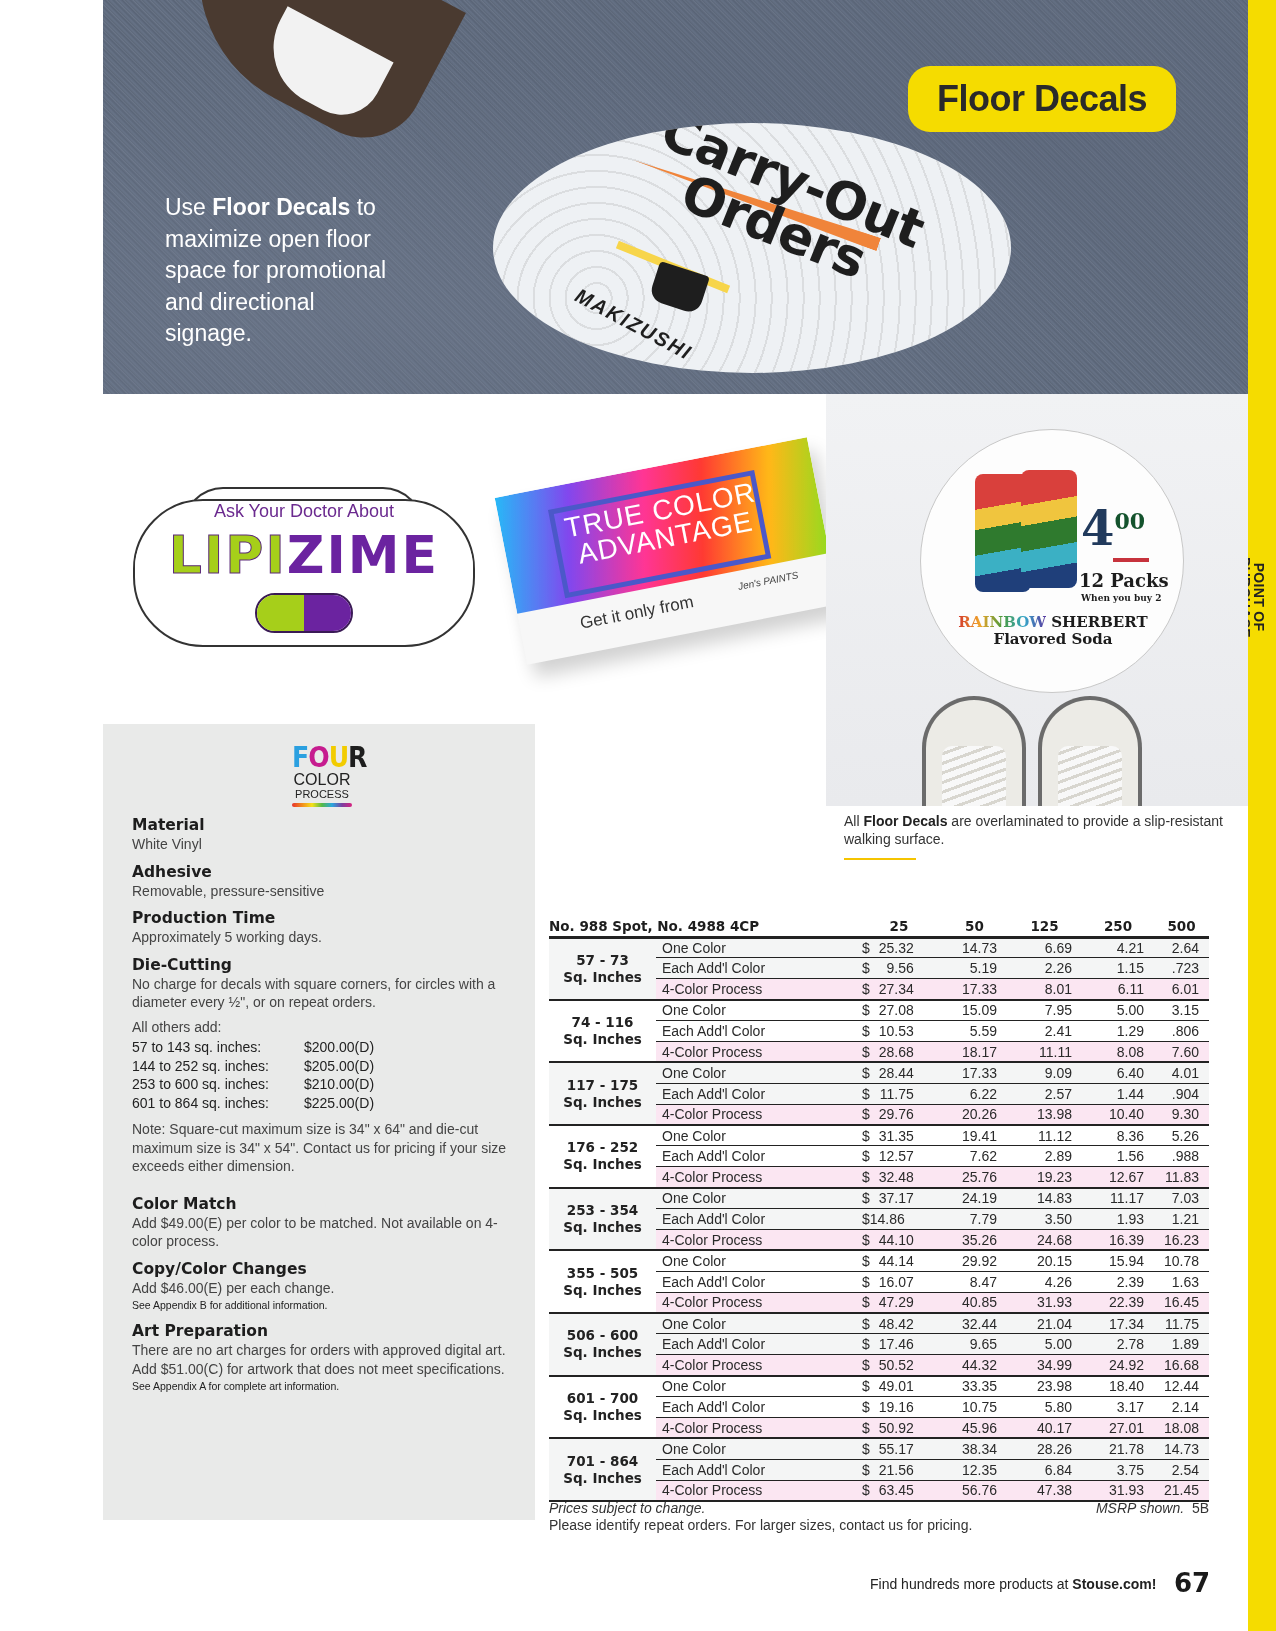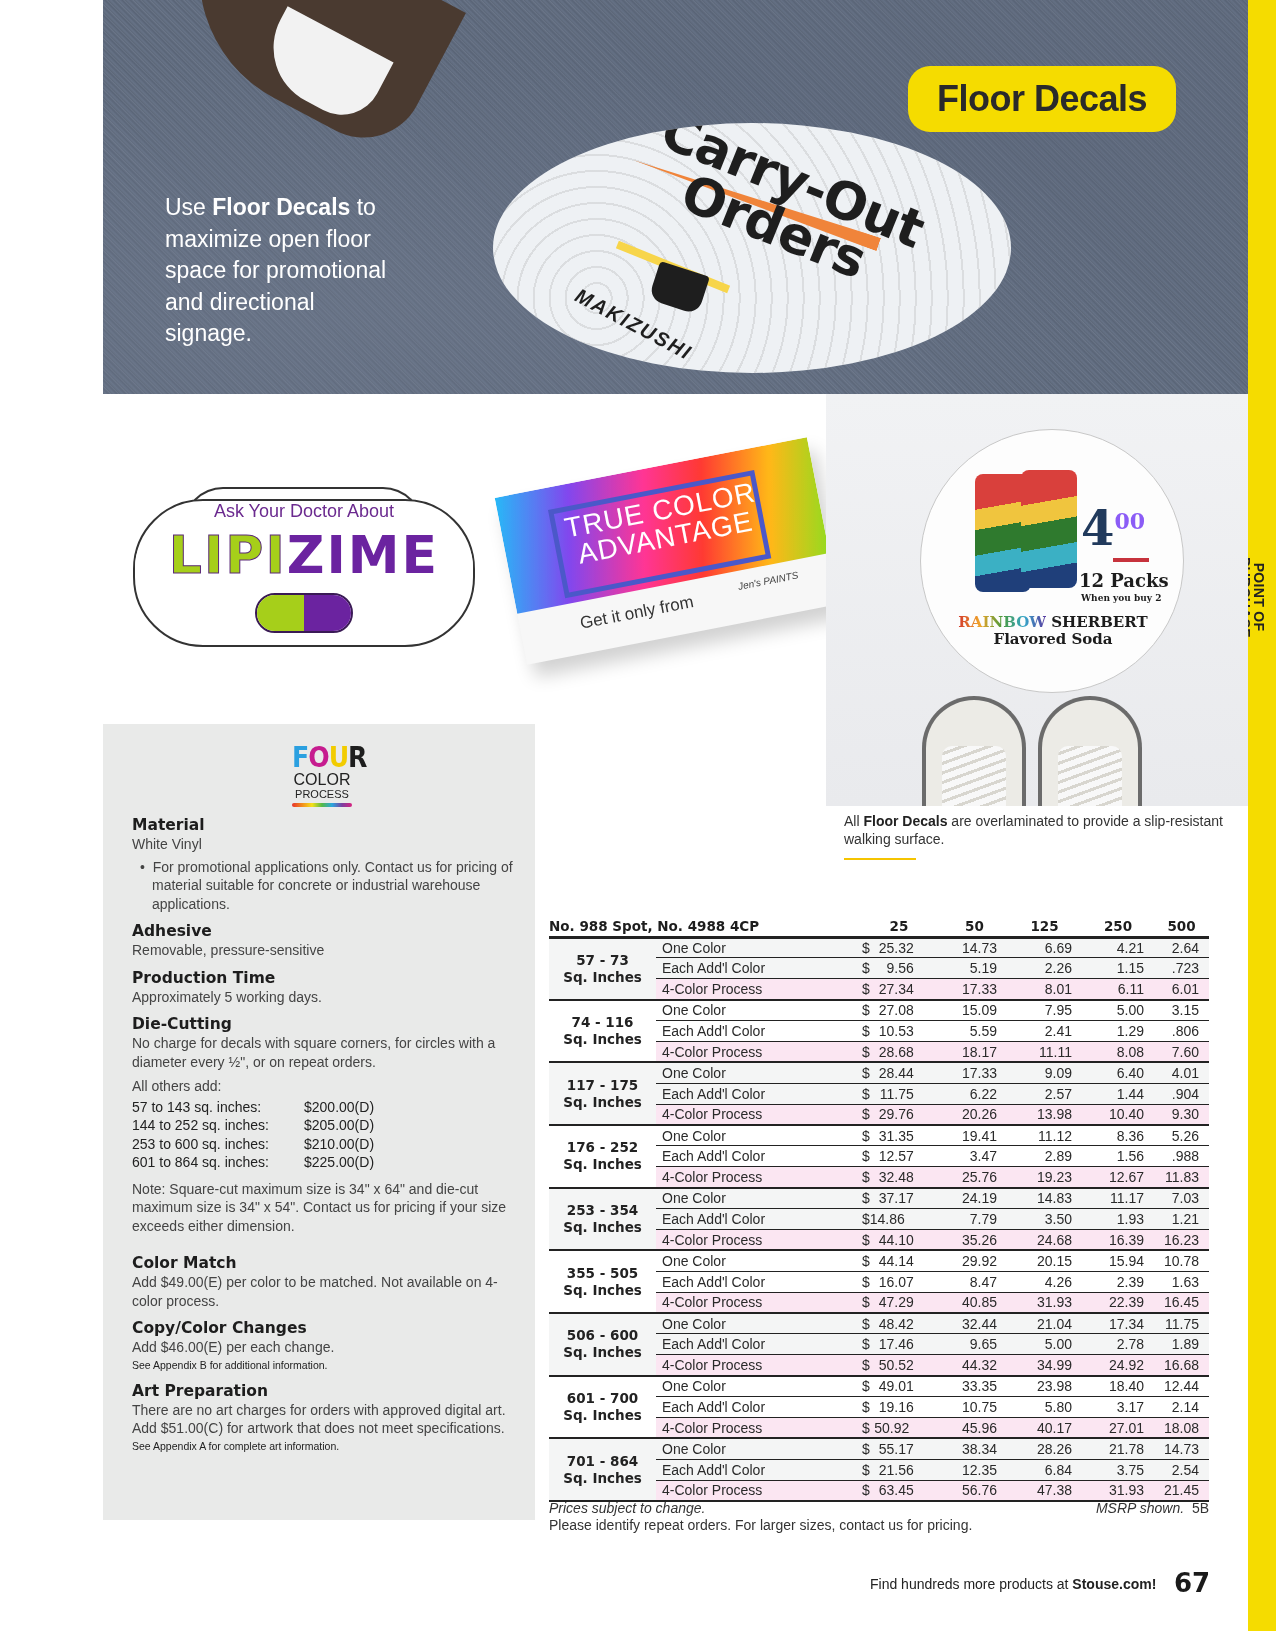--- a/index.html
+++ b/index.html
@@ -50,21 +50,21 @@
   .tca-title { position: absolute; left: 40px; top: 30px; width: 240px; text-align: center; color: #fff; font-size: 28px; line-height: 28px; letter-spacing: 1px; font-weight: 300; }
   .tca-foot { position: absolute; left: 60px; top: 130px; font-size: 17px; color: #333; }
   .tca-brand { position: absolute; left: 222px; top: 128px; font-size: 10px; font-style: italic; color: #444; }
 
   .pop-photo { position: absolute; left: 826px; top: 394px; width: 422px; height: 412px; background: linear-gradient(180deg, #f1f2f4 0%, #e9eaed 100%); overflow: hidden; }
   .pop-circle { position: absolute; left: 94px; top: 35px; width: 264px; height: 264px; border-radius: 50%; background: #fdfdfd; border: 1px solid #c8c8c8; }
   .can { position: absolute; width: 56px; height: 118px; border-radius: 8px; background: linear-gradient(170deg, #d9403c 0 28%, #f0c53e 28% 44%, #2f7a2e 44% 64%, #3bb0c4 64% 80%, #1f3f7a 80%); }
   .can-1 { left: 54px; top: 44px; }
   .can-2 { left: 100px; top: 40px; }
   .pop-price { position: absolute; left: 160px; top: 70px; font-weight: 900; font-size: 48px; color: #213a5c; font-family: "DejaVu Serif", serif; }
-  .pop-price sup { font-size: 22px; color: #8b5cf6; vertical-align: top; position: relative; top: 8px; }
+  .pop-price sup { font-size: 22px; color: #14532d; vertical-align: top; position: relative; top: 8px; }
   .pop-price-bar { position: absolute; left: 192px; top: 128px; width: 36px; height: 4px; background: #c7333d; }
   .pop-packs { position: absolute; left: 158px; top: 140px; font-weight: 900; font-size: 18px; color: #1d1d1d; font-family: "DejaVu Serif", serif; }
   .pop-when { position: absolute; left: 160px; top: 163px; font-weight: 700; font-size: 9px; color: #1d1d1d; font-family: "DejaVu Serif", serif; }
   .pop-flavor { position: absolute; left: 0; top: 184px; width: 264px; text-align: center; font-weight: 900; font-size: 15px; line-height: 17px; color: #1d1d1d; font-family: "DejaVu Serif", serif; }
   .pop-flavor .rb { background: linear-gradient(90deg, #d33a2c, #f0a52a, #4b9a3b, #35a7c8, #5a3aa0); -webkit-background-clip: text; background-clip: text; color: transparent; }
   .sneaker { position: absolute; top: 302px; width: 104px; height: 120px; background: #ecebe6; border: 4px solid #6b6b6b; border-bottom: none; border-radius: 52px 52px 0 0; }
   .sneaker::after { content: ""; position: absolute; left: 16px; top: 46px; width: 64px; height: 70px; background: repeating-linear-gradient(160deg, #f8f8f8 0 6px, #d8d6cf 6px 9px); border-radius: 10px; }
   .sneaker-l { left: 96px; }
   .sneaker-r { left: 212px; }
 
@@ -188,21 +188,20 @@
   <div class="fcp">
     <div class="fcp-four"><span class="f">F</span><span class="o">O</span><span class="u">U</span><span class="r">R</span></div>
     <div class="fcp-color">COLOR</div>
     <div class="fcp-process">PROCESS</div>
     <div class="fcp-bar"></div>
   </div>
 
   <div class="spec-body">
     <div class="sh">Material</div>
     <div class="st">White Vinyl</div>
-    <div class="st bul">•&nbsp;&nbsp;<span>For promotional applications only. Contact us for pricing of material suitable for concrete or industrial warehouse applications.</span></div>
 
     <div class="sh">Adhesive</div>
     <div class="st">Removable, pressure-sensitive</div>
 
     <div class="sh">Production Time</div>
     <div class="st">Approximately 5 working days.</div>
 
     <div class="sh">Die-Cutting</div>
     <div class="st">No charge for decals with square corners, for circles with a diameter every ½", or on repeat orders.</div>
     <div class="st" style="margin-top:6px">All others add:</div>
@@ -359,21 +358,21 @@
         <td class="lbl">One Color</td>
         <td class="c25"><span class="cur">$</span><span style="display: inline-block; width: 44px; text-align: right;">31.35</span></td>
         <td class="num">19.41</td>
         <td class="num">11.12</td>
         <td class="num">8.36</td>
         <td class="num">5.26</td>
       </tr>
       <tr class="r2">
         <td class="lbl">Each Add'l Color</td>
         <td class="c25"><span class="cur">$</span><span style="display: inline-block; width: 44px; text-align: right;">12.57</span></td>
-        <td class="num">3.47</td>
+        <td class="num">7.62</td>
         <td class="num">2.89</td>
         <td class="num">1.56</td>
         <td class="num">.988</td>
       </tr>
       <tr class="r3">
         <td class="lbl">4-Color Process</td>
         <td class="c25"><span class="cur">$</span><span style="display: inline-block; width: 44px; text-align: right;">32.48</span></td>
         <td class="num">25.76</td>
         <td class="num">19.23</td>
         <td class="num">12.67</td>
@@ -486,21 +485,21 @@
       <tr class="r2">
         <td class="lbl">Each Add'l Color</td>
         <td class="c25"><span class="cur">$</span><span style="display: inline-block; width: 44px; text-align: right;">19.16</span></td>
         <td class="num">10.75</td>
         <td class="num">5.80</td>
         <td class="num">3.17</td>
         <td class="num">2.14</td>
       </tr>
       <tr class="r3">
         <td class="lbl">4-Color Process</td>
-        <td class="c25"><span class="cur">$</span><span style="display: inline-block; width: 44px; text-align: center;">50.92</span></td>
+        <td class="c25"><span class="cur">$</span><span style="display: inline-block; width: 44px; text-align: right;">50.92</span></td>
         <td class="num">45.96</td>
         <td class="num">40.17</td>
         <td class="num">27.01</td>
         <td class="num">18.08</td>
       </tr>
     </tbody>
     <tbody class="grey">
       <tr class="r1">
         <td class="grp" rowspan="3">
           <div>701 - 864</div>

